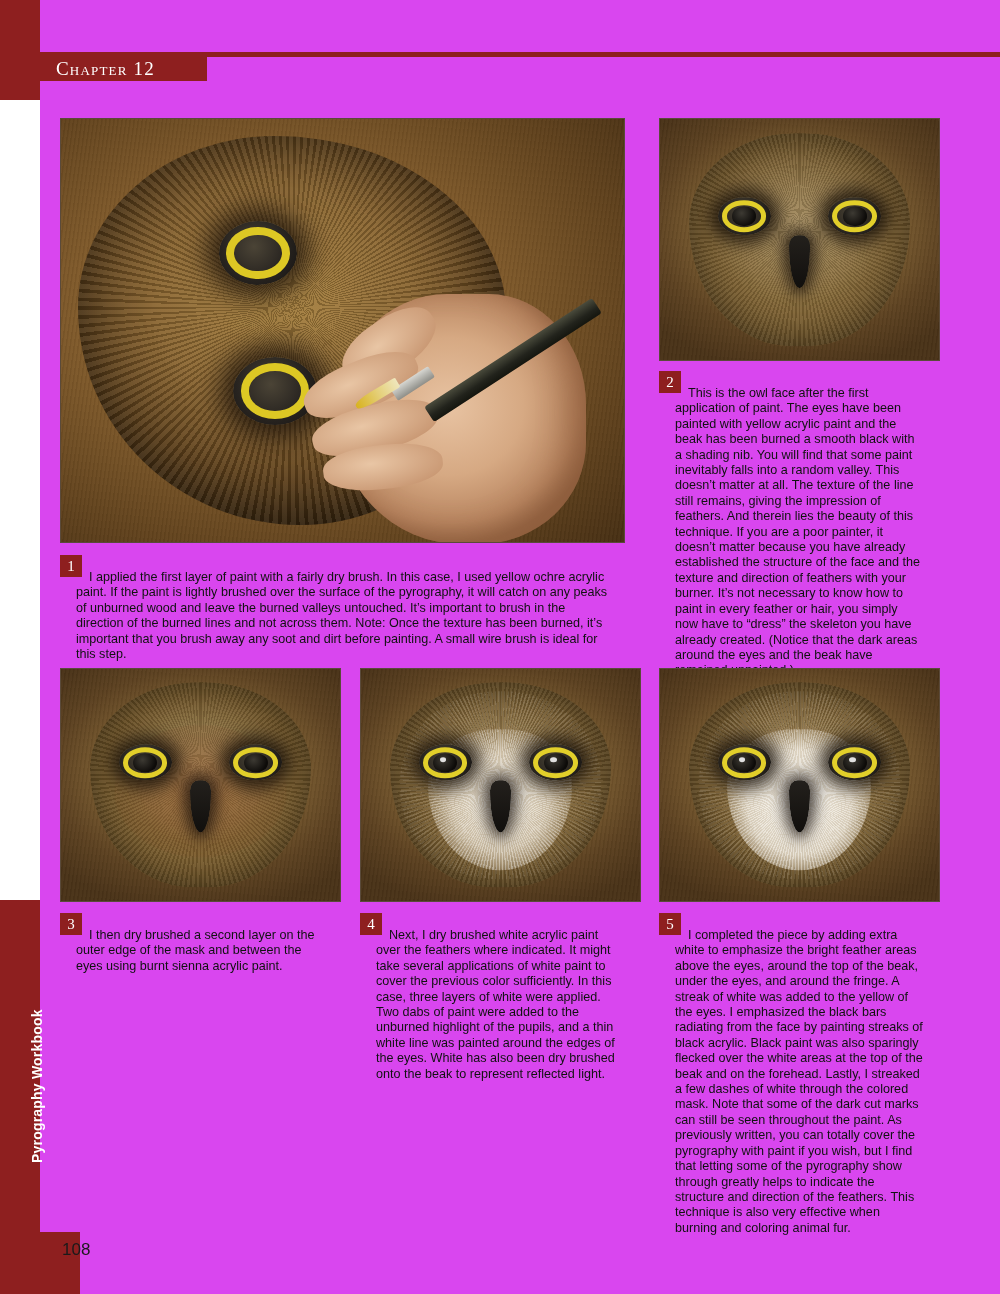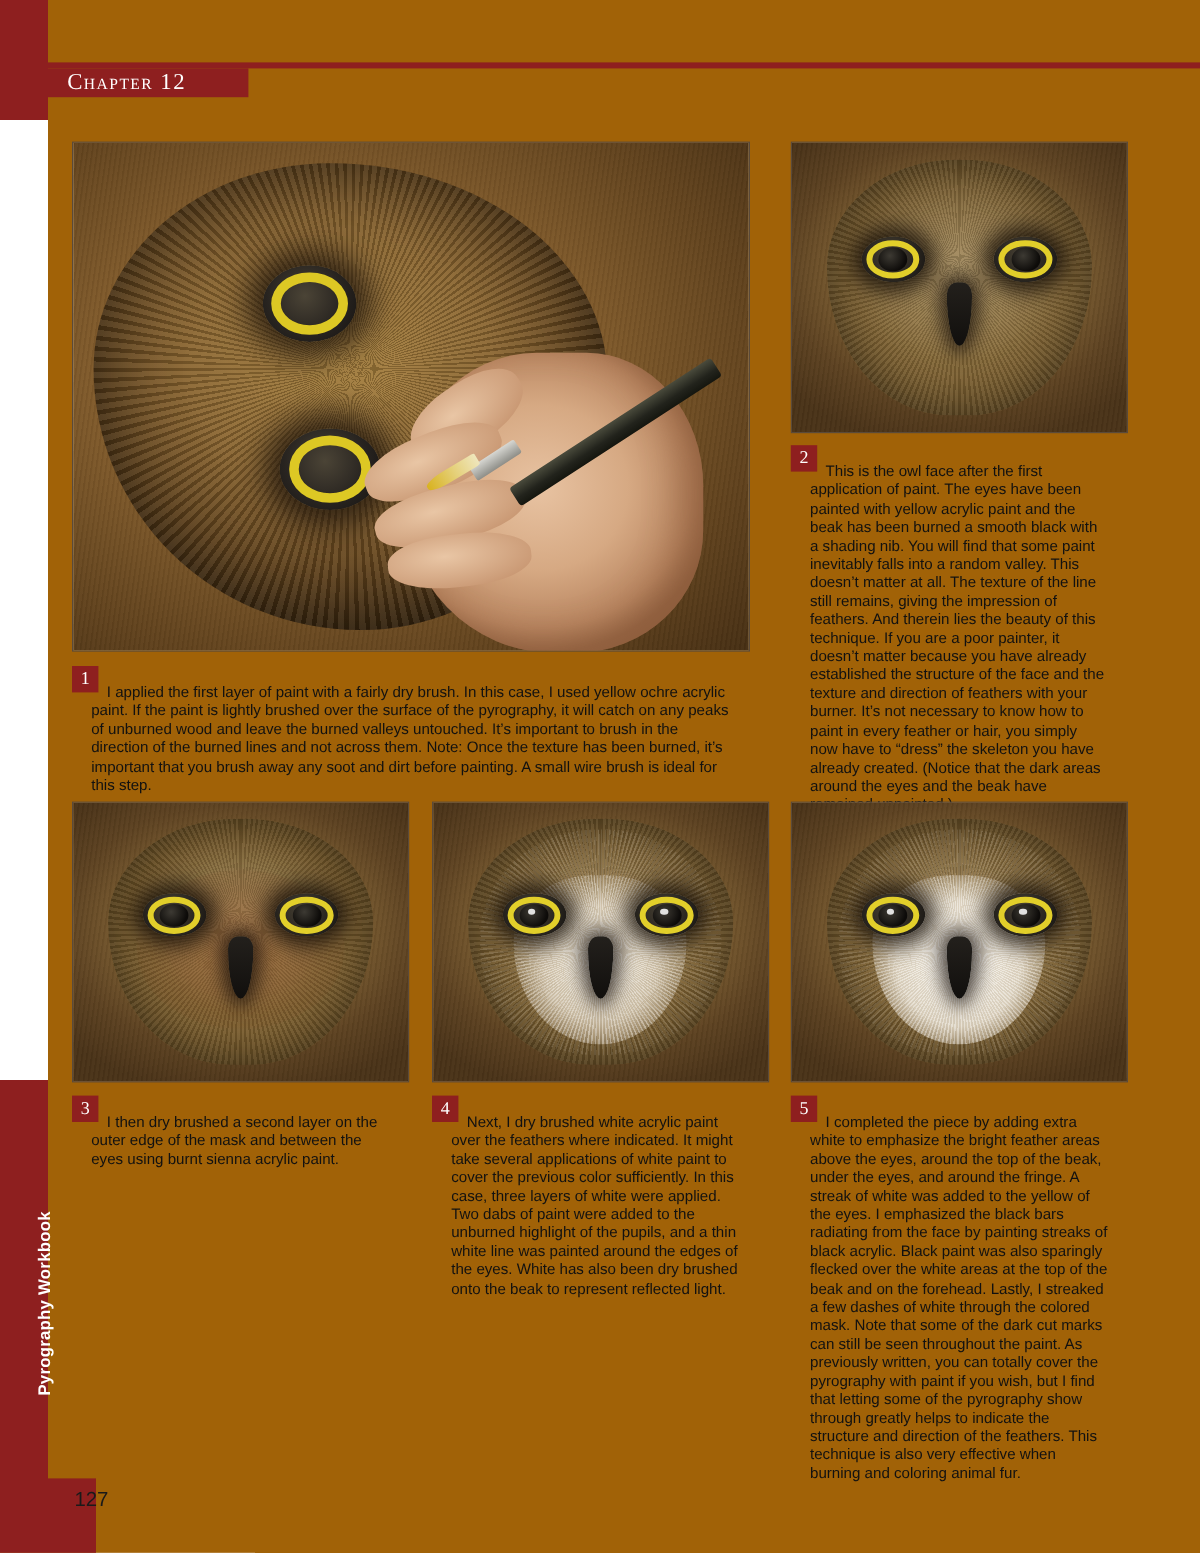--- a/index.html
+++ b/index.html
@@ -13,21 +13,21 @@
     position: relative;
     font-family: "Liberation Sans", sans-serif;
     color: #1a1a1a;
     overflow: hidden;
   }
 
   
   .page {
     position: absolute;
     inset: 0;
-    background: #a16207;
+    background: #d946ef;
   }
 
   .left-bar {
     position: absolute;
     left: 0;
     top: 0;
     width: 40px;
     height: 1294px;
     background: #8e1f1f;
   }
@@ -497,16 +497,16 @@
     <div class="step-badge">4</div>
     <p>Next, I dry brushed white acrylic paint over the feathers where indicated. It might take several applications of white paint to cover the previous color sufficiently. In this case, three layers of white were applied. Two dabs of paint were added to the unburned highlight of the pupils, and a thin white line was painted around the edges of the eyes. White has also been dry brushed onto the beak to represent reflected light.</p>
   </div>
 
   <div class="caption cap-5">
     <div class="step-badge">5</div>
     <p>I completed the piece by adding extra white to emphasize the bright feather areas above the eyes, around the top of the beak, under the eyes, and around the fringe. A streak of white was added to the yellow of the eyes. I emphasized the black bars radiating from the face by painting streaks of black acrylic. Black paint was also sparingly flecked over the white areas at the top of the beak and on the forehead. Lastly, I streaked a few dashes of white through the colored mask. Note that some of the dark cut marks can still be seen throughout the paint. As previously written, you can totally cover the pyrography with paint if you wish, but I find that letting some of the pyrography show through greatly helps to indicate the structure and direction of the feathers. This technique is also very effective when burning and coloring animal fur.</p>
   </div>
 
   <div class="footer-tab"></div>
-  <div class="page-number">127</div>
+  <div class="page-number">108</div>
   <div class="side-title">Pyrography Workbook</div>
 
 </div>
 
 </body></html>

